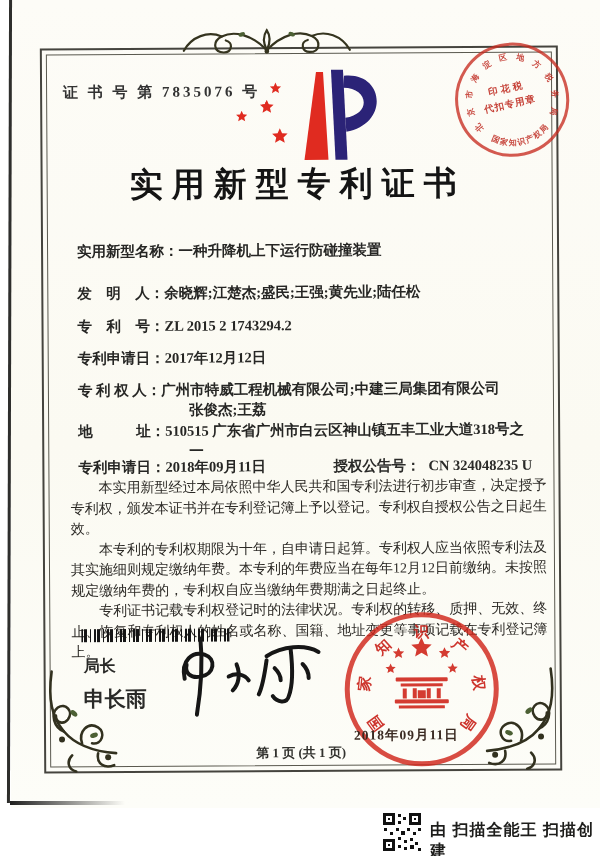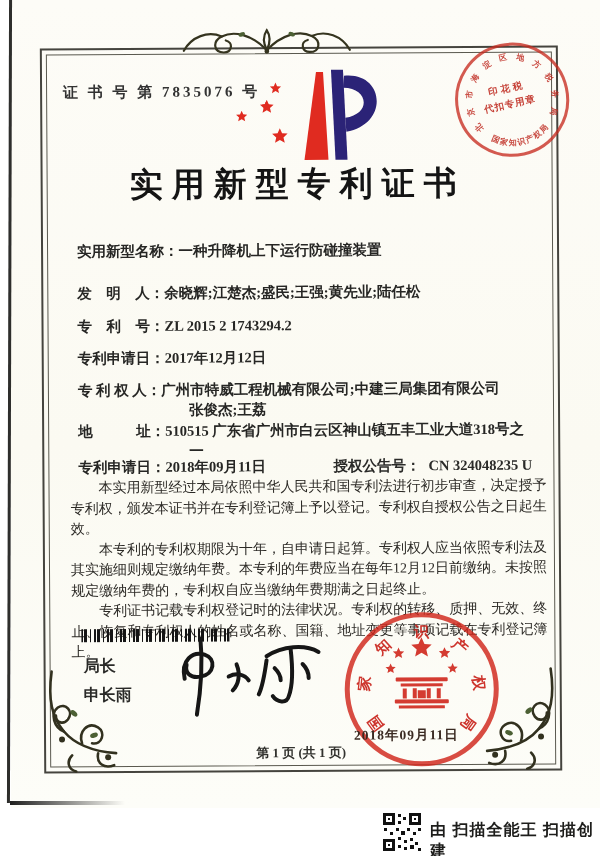--- a/index.html
+++ b/index.html
@@ -20,21 +20,21 @@
   .row{left:67px;font-size:14.5px;font-weight:600;color:#262624;white-space:nowrap;}
   .row .lbl{margin-right:0;}
   .cont{left:178px;font-size:14.5px;font-weight:600;color:#262624;}
   .grantno{left:322px;top:457px;font-size:14.5px;font-weight:600;}
   .grantno .lbl{margin-right:8px;margin-top:47px;}
   .paras{left:59px;top:477px;width:476px;}
   .paras p{margin:0;text-indent:2em;font-size:14px;line-height:20.5px;font-weight:500;color:#2c2a26;}
   .barcode{left:69px;top:628px;width:148px;height:13px;
      background:repeating-linear-gradient(90deg,#151515 0 2px,transparent 2px 3px,#151515 3px 6px,transparent 6px 9px,#151515 9px 10px,transparent 10px 13px);}
   .signer-title{left:71px;top:655px;font-size:16px;font-weight:600;}
-  .signer-name{left:71px;top:684px;font-size:16px;font-weight:600;}
+  .signer-name{left:71px;top:684px;font-size:21px;font-weight:600;}
   .signature{left:158px;top:630px;}
   .seal{left:332px;top:613px;width:144px;height:144px;border-radius:50%;
         border:5px solid rgba(208,36,26,.82);}
   .seal .arc span{font-size:15px;font-weight:700;color:rgba(200,30,22,.9);}
   .emblem{position:absolute;left:33px;top:14px;}
   .issue-date{left:341px;top:727px;font-size:13.5px;font-weight:600;color:#3a2a22;letter-spacing:1px;z-index:6;}
   .pagefooter{left:31px;top:744px;width:514px;text-align:center;font-size:13px;font-weight:600;color:#32322e;}
   .taxseal{left:446px;top:44px;width:108px;height:108px;border-radius:50%;
         border:3px solid rgba(198,44,32,.78);transform:rotate(-12deg);z-index:5;}
   .taxseal .arc span{font-size:8px;font-weight:700;color:rgba(190,40,30,.85);}

